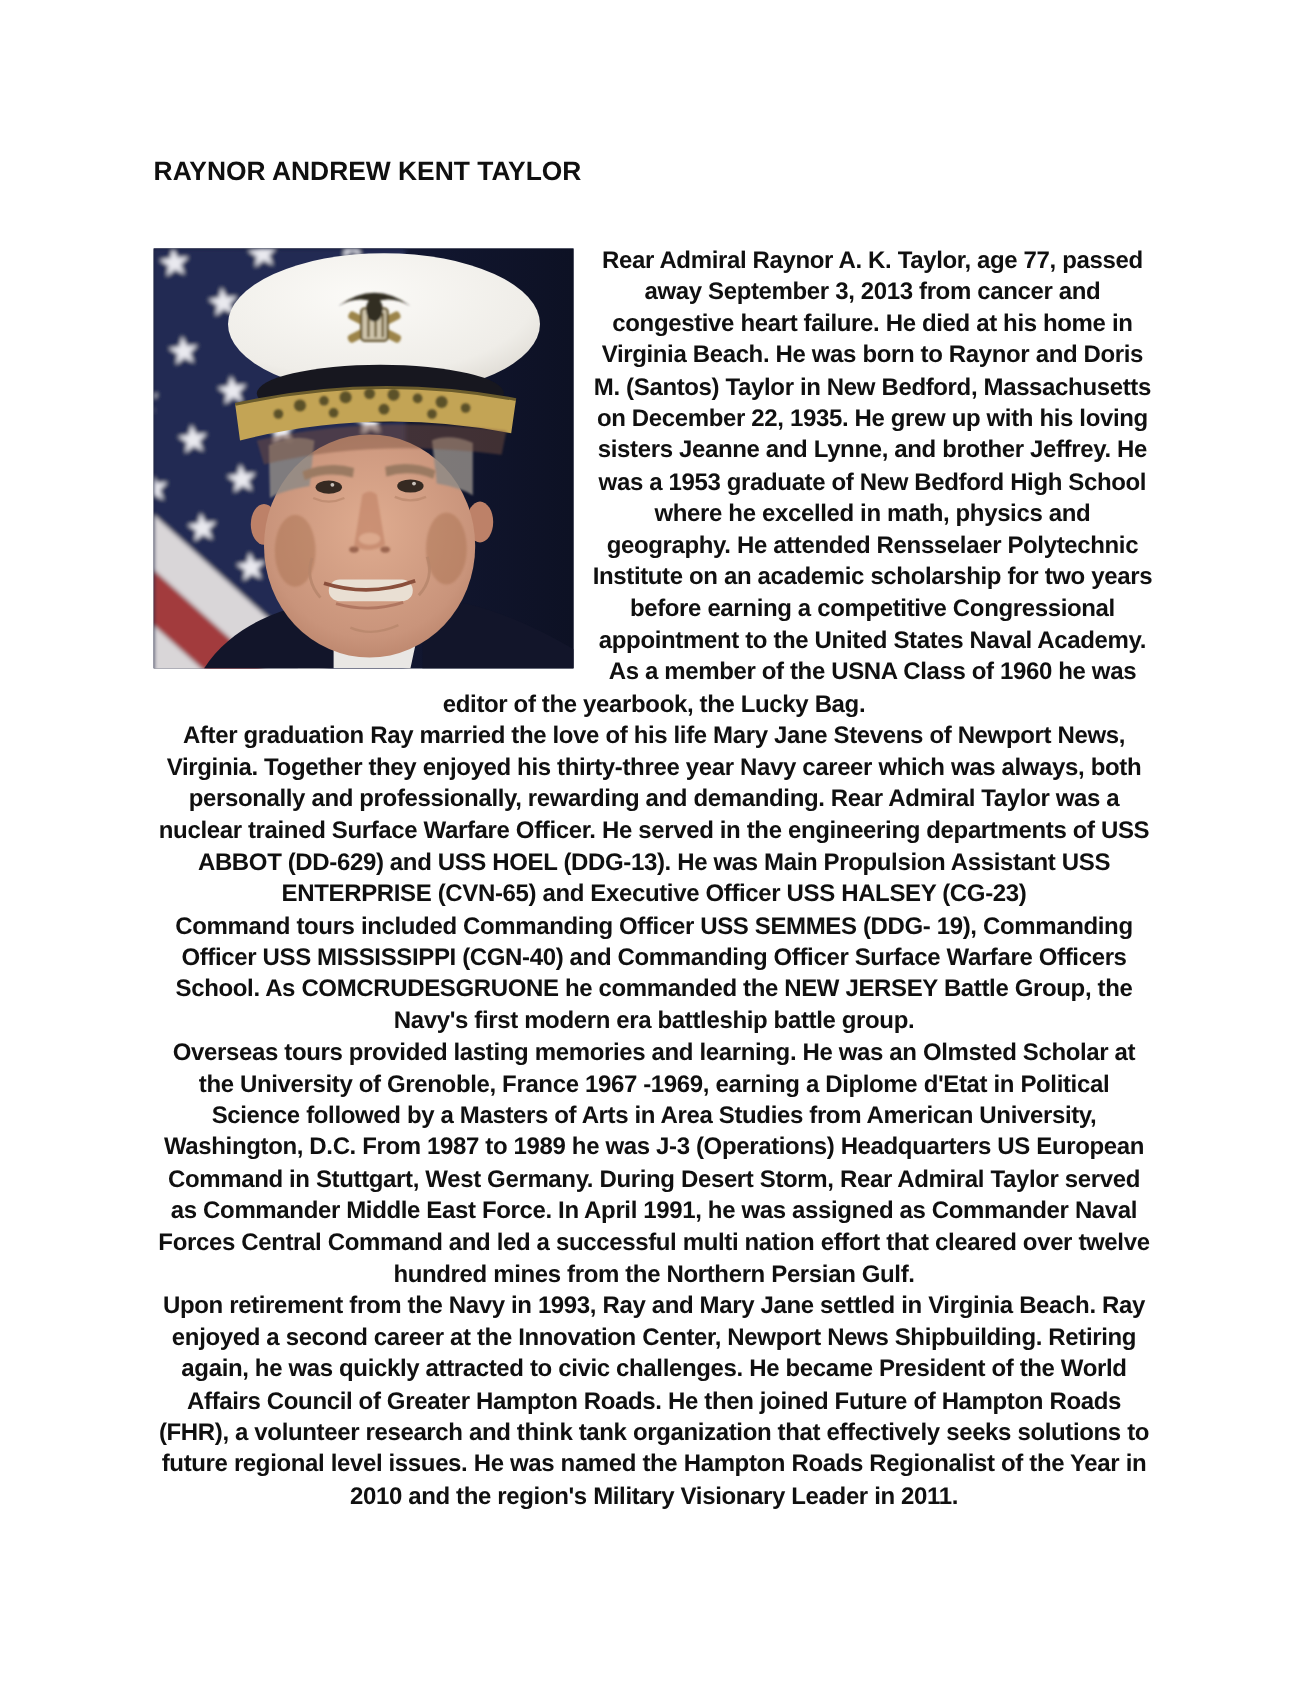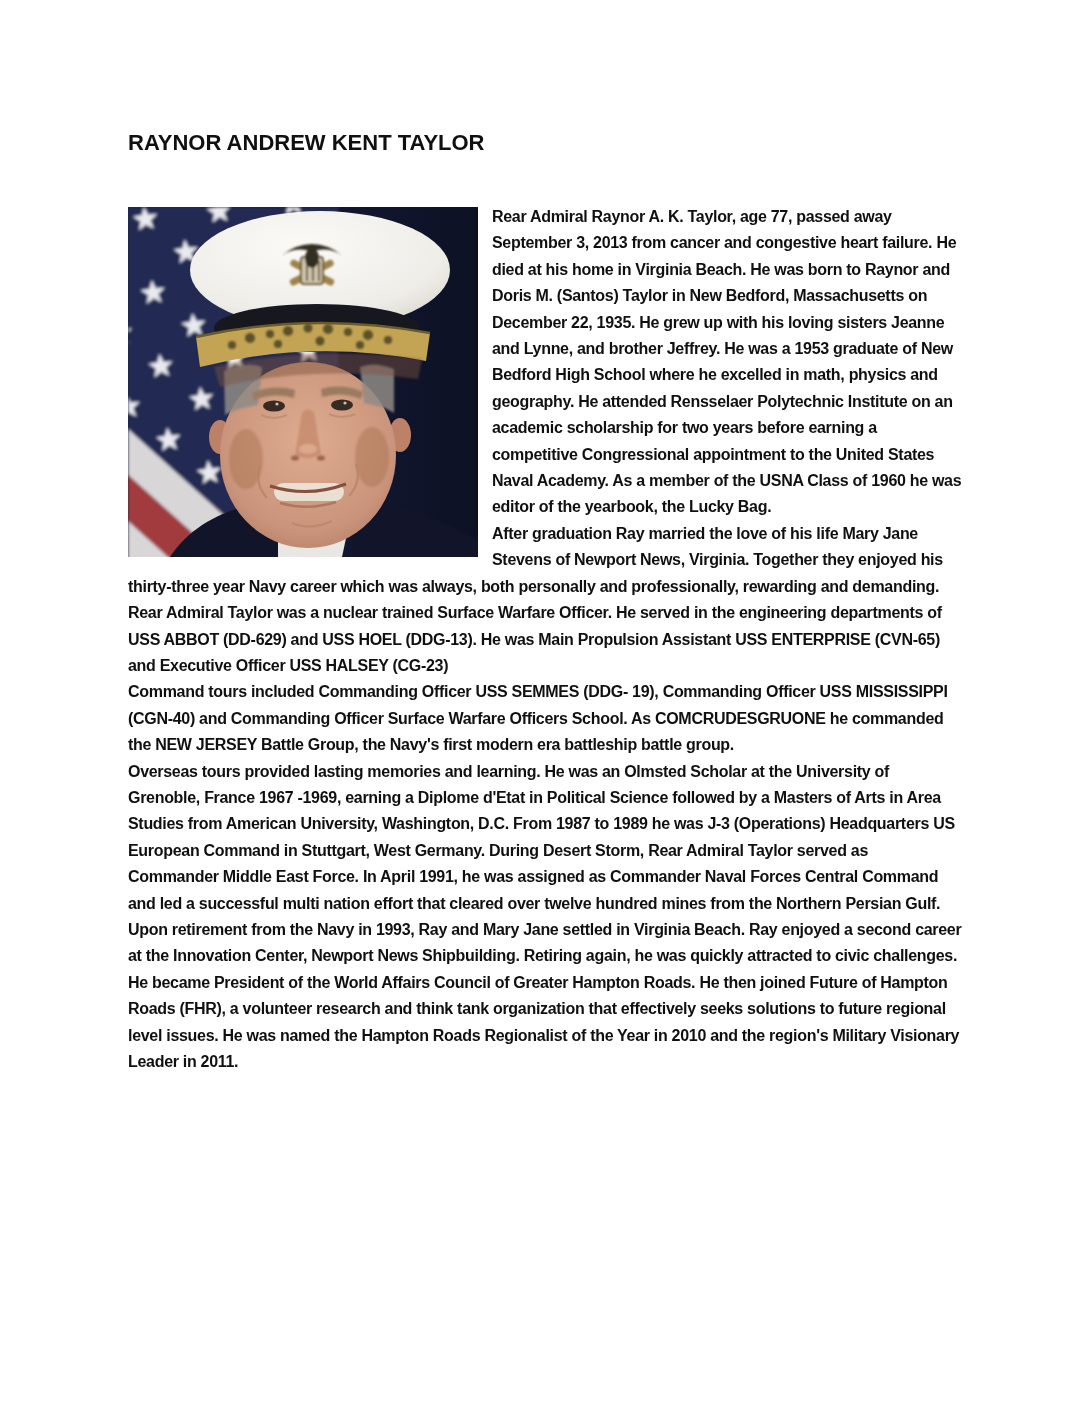--- a/index.html
+++ b/index.html
@@ -12,22 +12,22 @@
   html,body{margin:0;padding:0;background:#fff;}
   .page{
     width:1088px;height:1264px;background:var(--paper);box-sizing:border-box;
     padding:130px 126px 40px 128px;overflow:hidden;
     font-family:"Liberation Sans",sans-serif;color:var(--ink);
   }
   .doc-title{
     font-size:22px;font-weight:700;margin:0 0 27px 0;letter-spacing:0;
   }
   .article{
-    font-size:16px;font-weight:700;line-height:26.4px;letter-spacing:-0.3px;
-    text-align:left;
+    font-size:20px;font-weight:700;line-height:26.4px;letter-spacing:-0.3px;
+    text-align:center;
     margin-top:48px;
   }
   .article p{margin:0;}
   .portrait{
     float:left;width:350px;height:350px;margin:3px 14px 9px 0;
     background:var(--background);
   }
   .portrait svg{display:block;width:100%;height:100%;filter:blur(0.5px);}
 </style>
 </head>

